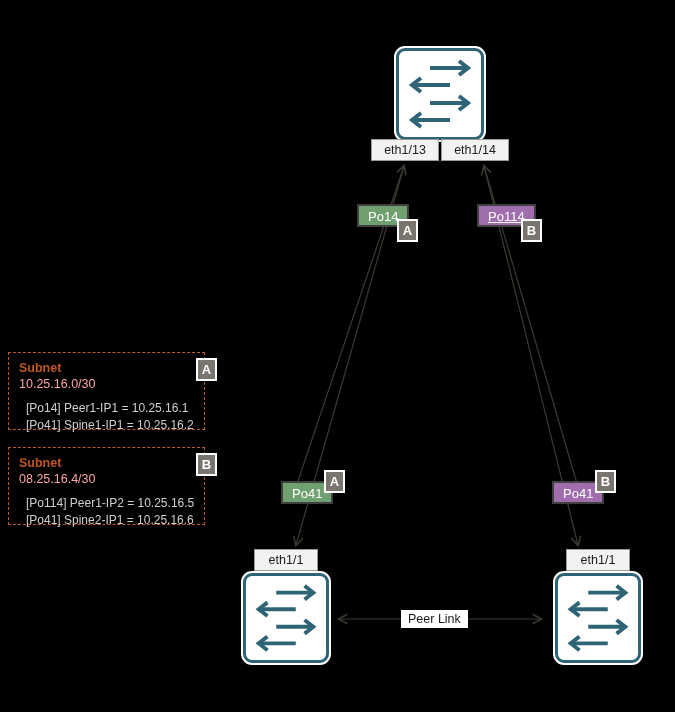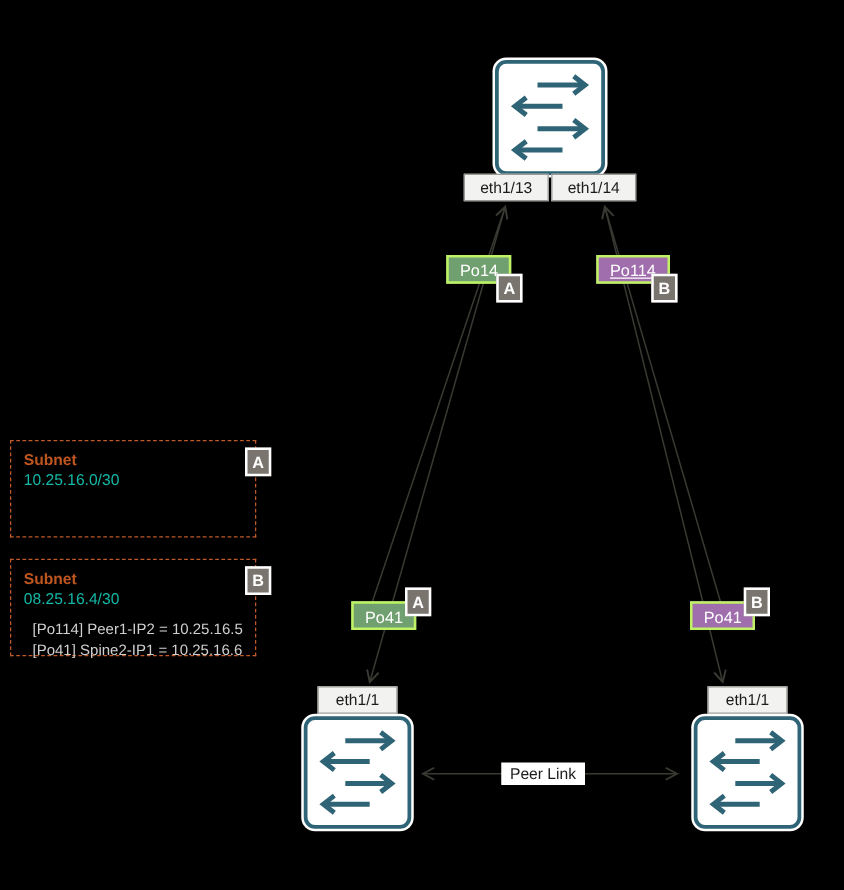--- a/index.html
+++ b/index.html
@@ -59,21 +59,21 @@
 
   
   .po-badge {
     position: absolute;
     color: #ffffff;
     font-size: 13px;
     line-height: 21px;
     height: 23px;
     padding: 0 9px;
     box-sizing: border-box;
-    border: 2px solid #bef264;
+    border: 2px solid #404040;
     white-space: nowrap;
     text-align: center;
   }
   .po-green { background: #70a070; }
   .po-purple { background: #a06dad; }
 
   
   .ab-tag {
     position: absolute;
     width: 21px;
@@ -108,21 +108,21 @@
     box-sizing: border-box;
     padding: 8px 10px 23px 10px;
   }
   .subnet-title {
     color: #c0561f;
     font-weight: bold;
     font-size: 12.5px;
     line-height: 15px;
   }
   .subnet-cidr {
-    color: #14b8a6;
+    color: #fca5a5;
     font-size: 12.5px;
     line-height: 17px;
   }
   .subnet-rows { margin-top: 7px; }
   .subnet-row {
     color: #cfcfcf;
     font-size: 12px;
     line-height: 17px;
     padding-left: 7px;
     white-space: nowrap;
@@ -237,20 +237,24 @@
         <path d="M22,62 L13,69 L22,76" stroke-linejoin="miter"></path>
       </g>
     </svg>
   </div>
 
   <div class="peer-link-label" style="left:401px; top:610px;">Peer Link</div>
 
   <div class="subnet-box" style="left:8px; top:352px; width:197px; height:78px;">
     <div class="subnet-title">Subnet</div>
     <div class="subnet-cidr">10.25.16.0/30</div>
+    <div class="subnet-rows">
+      <div class="subnet-row">[Po14] Peer1-IP1 = 10.25.16.1</div>
+      <div class="subnet-row">[Po41] Spine1-IP1 = 10.25.16.2</div>
+    </div>
     <div class="subnet-tag">A</div>
   </div>
 
   <div class="subnet-box" style="left:8px; top:447px; width:197px; height:78px;">
     <div class="subnet-title">Subnet</div>
     <div class="subnet-cidr">08.25.16.4/30</div>
     <div class="subnet-rows">
       <div class="subnet-row">[Po114] Peer1-IP2 = 10.25.16.5</div>
       <div class="subnet-row">[Po41] Spine2-IP1 = 10.25.16.6</div>
     </div>

